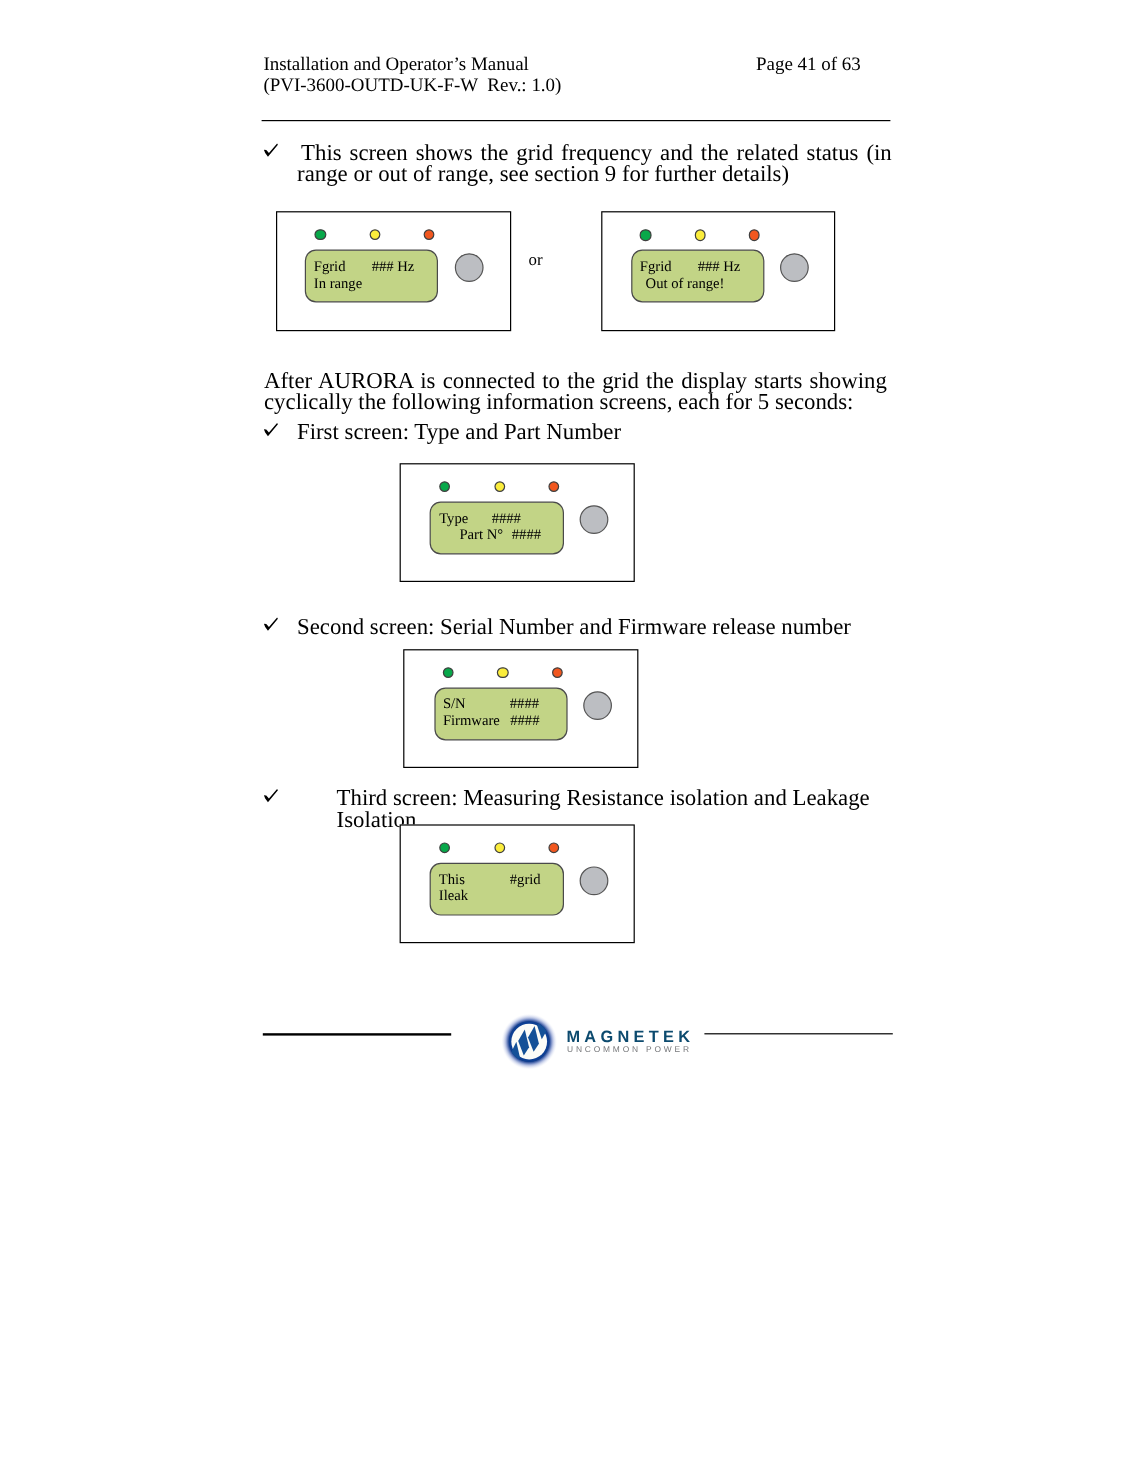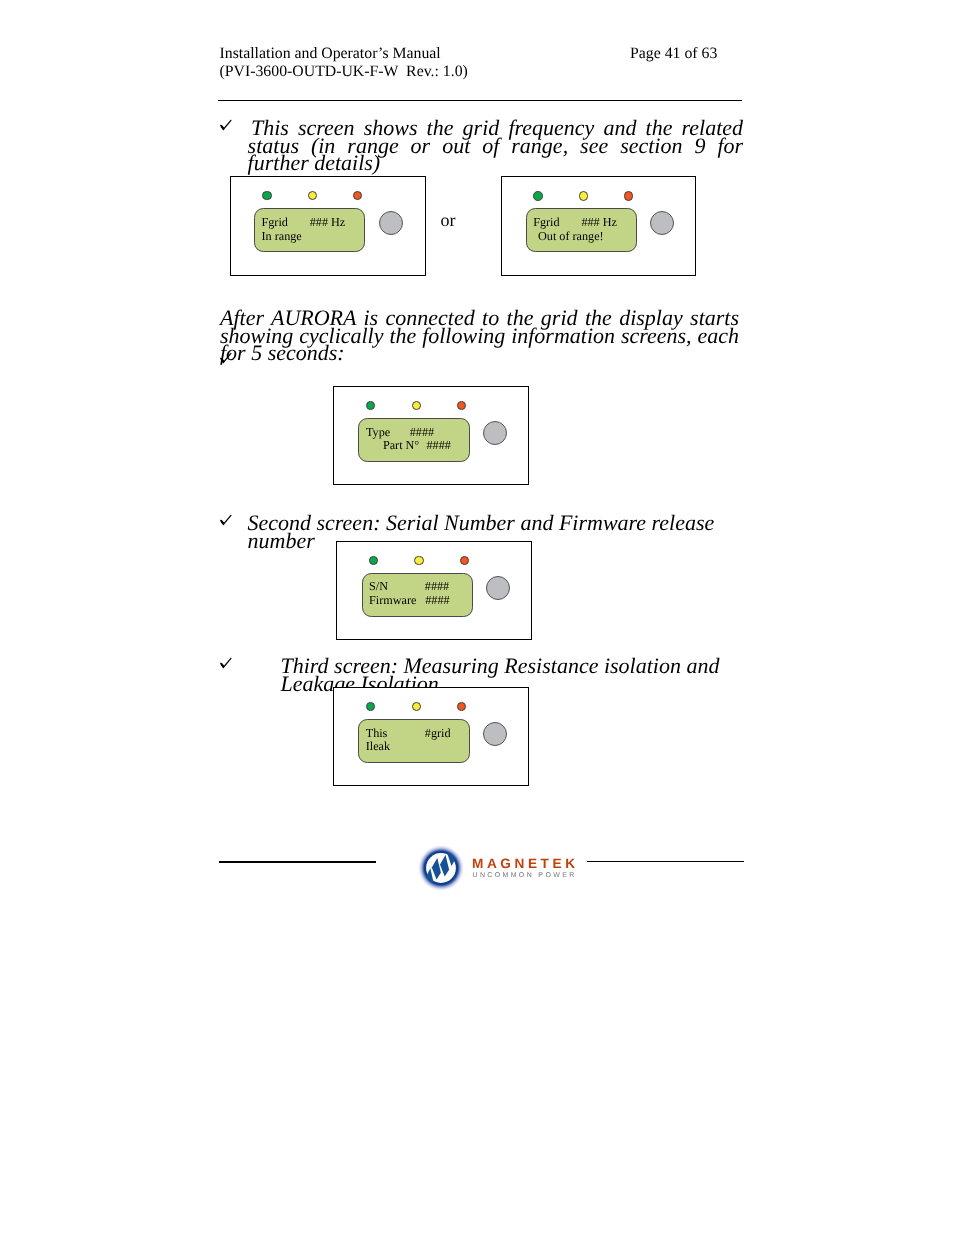--- a/index.html
+++ b/index.html
@@ -4,34 +4,34 @@
 <title>Manual Page</title>
 <style>
   html,body{margin:0;padding:0;}
   body{width:954px;height:1235px;background:#ffffff;font-family:"Liberation Serif",serif;color:#000;-webkit-font-smoothing:antialiased;text-rendering:geometricPrecision;}
   .page{position:relative;width:858px;height:1235px;overflow:hidden;}
   .hdr{position:absolute;font-size:15.8px;line-height:18px;}
   .hdr > div{white-space:pre;}
   .hdr-left{left:219.5px;top:44.5px;}
   .hdr-right{left:630px;top:44.5px;}
   .rule{position:absolute;left:218px;top:99.7px;width:524px;height:0;border-top:1.5px solid #000;}
-  .para{position:absolute;font-size:22px;line-height:17.7px;font-style:italic;}
+  .para{position:absolute;font-size:19px;line-height:17.7px;}
   .chk{position:absolute;width:15px;height:15px;}
   .chk svg{display:block;}
   .panel{position:absolute;border:1.3px solid #000;background:#fff;box-sizing:border-box;}
   .led{position:absolute;border-radius:50%;box-sizing:border-box;border:0.9px solid #3f3f3f;}
   .lcd{position:absolute;box-sizing:border-box;border:1px solid #4a4a4a;border-radius:9.3px;}
   .knob{position:absolute;border-radius:50%;box-sizing:border-box;border:1px solid #555;}
   .lcd-line{position:absolute;font-size:12.2px;line-height:12.2px;white-space:pre;}
-  .or-lbl{position:absolute;font-size:18px;}
+  .or-lbl{position:absolute;font-size:14px;}
   .footrule{position:absolute;height:0;border-top:2.3px solid #000;}
   .logo{position:absolute;left:417px;top:844px;}
   .logo-mark{position:absolute;left:-6px;top:-6px;}
   .logo-text{position:absolute;left:55px;top:0;}
-  .logo-name{position:absolute;left:0;top:12.5px;font-family:"Liberation Sans",sans-serif;font-size:13.6px;line-height:13.6px;font-weight:700;letter-spacing:3.6px;color:#c2410c;white-space:pre;}
+  .logo-name{position:absolute;left:0;top:12.5px;font-family:"Liberation Sans",sans-serif;font-size:13.6px;line-height:13.6px;font-weight:700;letter-spacing:3.6px;color:#0c4a6e;white-space:pre;}
   .logo-tag{position:absolute;left:0.5px;top:27.8px;font-family:"Liberation Sans",sans-serif;font-size:7.0px;line-height:7.0px;font-weight:400;letter-spacing:2.35px;color:#76777a;white-space:pre;}
 </style>
 </head>
 <body>
 
 <div class="page">
 
   <div class="hdr hdr-left">
       <div>Installation and Operator’s Manual</div>
       <div>(PVI-3600-OUTD-UK-F-W  Rev.: 1.0)</div>
@@ -46,20 +46,21 @@
     </div>
   <div class="para" style="left:247.6px;top:119px;width:495.5px;text-align:justify;text-indent:3.3px;">This screen shows the grid frequency and the related status (in range or out of range, see section 9 for further details)</div>
 
   <div class="para" style="left:220px;top:299px;width:519px;text-align:justify;margin-top:10px;">After AURORA is connected to the grid the display starts showing cyclically the following information screens, each for 5 seconds:</div>
 
   <div class="chk" style="left:218px;top:351px;">
       <svg viewBox="0 0 15 15" width="15" height="15">
         <path d="M1.9 6.8 L3.9 6.9 L6.1 9.4 L12.9 1.6 L13.6 2.6 L5.3 12.6 L3.0 9.5 Z" fill="#000"></path>
       </svg>
     </div>
+  <div class="para" style="left:247.5px;top:352px;width:500px;">First screen: Type and Part Number</div>
 
   <div class="chk" style="left:218px;top:513px;">
       <svg viewBox="0 0 15 15" width="15" height="15">
         <path d="M1.9 6.8 L3.9 6.9 L6.1 9.4 L12.9 1.6 L13.6 2.6 L5.3 12.6 L3.0 9.5 Z" fill="#000"></path>
       </svg>
     </div>
   <div class="para" style="left:247.5px;top:514px;width:500px;">Second screen: Serial Number and Firmware release number</div>
 
   <div class="chk" style="left:218px;top:656px;">
       <svg viewBox="0 0 15 15" width="15" height="15">

